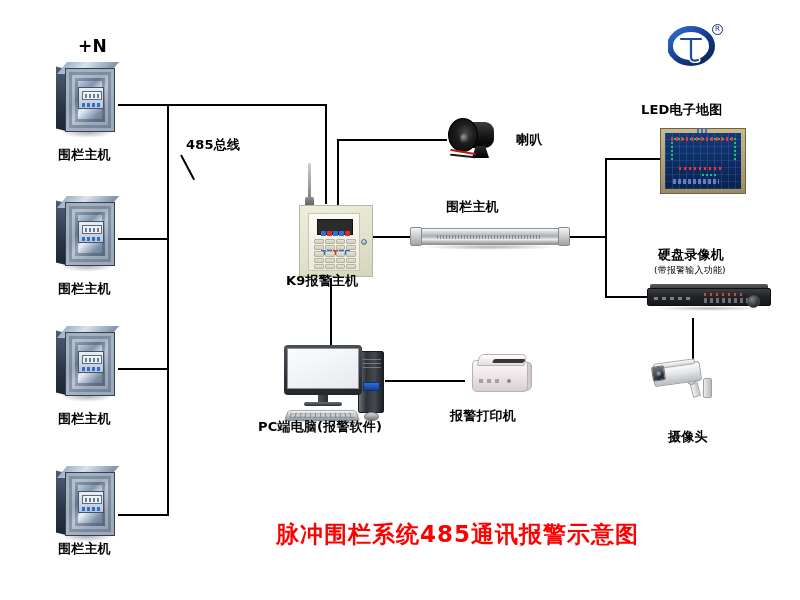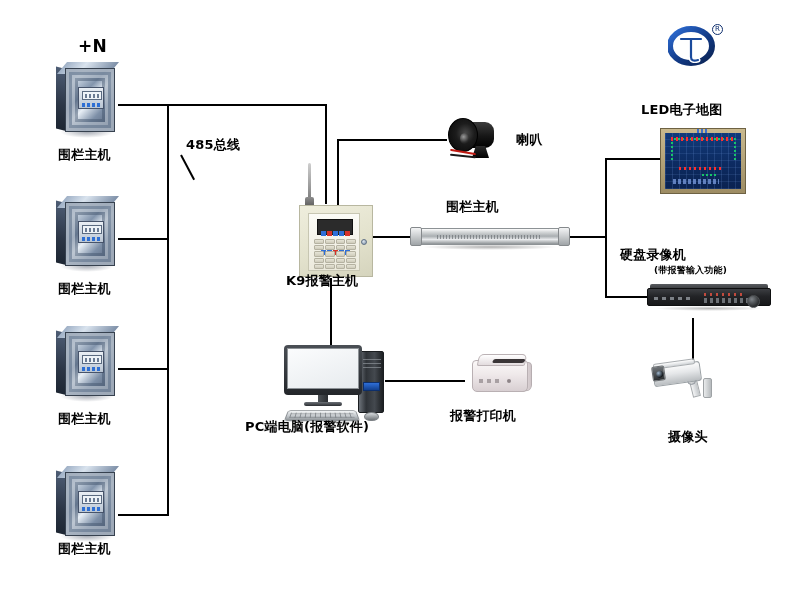--- a/index.html
+++ b/index.html
@@ -15,21 +15,21 @@
     overflow: hidden;
   }
   .lbl {
     position: absolute;
     color: #000000;
     font-size: 13px;
     font-weight: 700;
     white-space: nowrap;
     letter-spacing: .2px;
   }
-  .lbl.sub { font-size: 9px; font-weight: 700; text-align: right; }
+  .lbl.sub { font-size: 9px; font-weight: 400; text-align: right; }
 
   
   .wire { position: absolute; background: #000000; }
   .wire.h { height: 2px; }
   .wire.v { width: 2px; }
   .leader {
     position: absolute;
     width: 2px;
     background: #000;
     transform-origin: top center;
@@ -595,21 +595,21 @@
         <div class="lm-grid"></div>
         <div class="lm-path"></div>
         <div class="lm-dots"></div>
         <div class="lm-dots2"></div>
         <div class="lm-cap"></div>
       </div>
     </div>
     <div class="lm-top"></div>
   </div>
 
-  <div class="lbl" style="left:620px; top:246px;font-family:Liberation Mono, monospace;">硬盘录像机</div>
+  <div class="lbl" style="left:658px; top:246px;font-family:Liberation Mono, monospace;">硬盘录像机</div>
   <div class="lbl sub" style="left:654px; top:264px;">(带报警输入功能)</div>
   <div class="dvr" style="left:647px; top:284px;">
     <div class="dvr-shadow"></div>
     <div class="dvr-top"></div>
     <div class="dvr-body">
       <div class="dvr-leds"></div>
       <div class="dvr-keys"></div>
       <div class="dvr-dial"></div>
     </div>
   </div>
@@ -629,28 +629,29 @@
       <div class="pc-tower-lcd"></div>
     </div>
     <div class="pc-mon-frame">
       <div class="pc-screen"></div>
     </div>
     <div class="pc-neck"></div>
     <div class="pc-base"></div>
     <div class="pc-kbd"></div>
     <div class="pc-mouse"></div>
   </div>
-  <div class="lbl" style="left:245px; top:418px;">PC端电脑(报警软件)</div>
+  <div class="lbl" style="left:258px; top:418px;">PC端电脑(报警软件)</div>
 
   <div class="printer" style="left:472px; top:352px;">
     <div class="pr-side"></div>
     <div class="pr-body">
       <div class="pr-btns"></div>
       <div class="pr-led"></div>
     </div>
     <div class="pr-top">
       <div class="pr-slot"></div>
     </div>
   </div>
   <div class="lbl" style="left:450px; top:407px;font-family:Liberation Mono, monospace;">报警打印机</div>
 
+  <div class="title" style="left:276px; top:519px;">脉冲围栏系统485通讯报警示意图</div>
 
 </div>
 
 </body></html>

